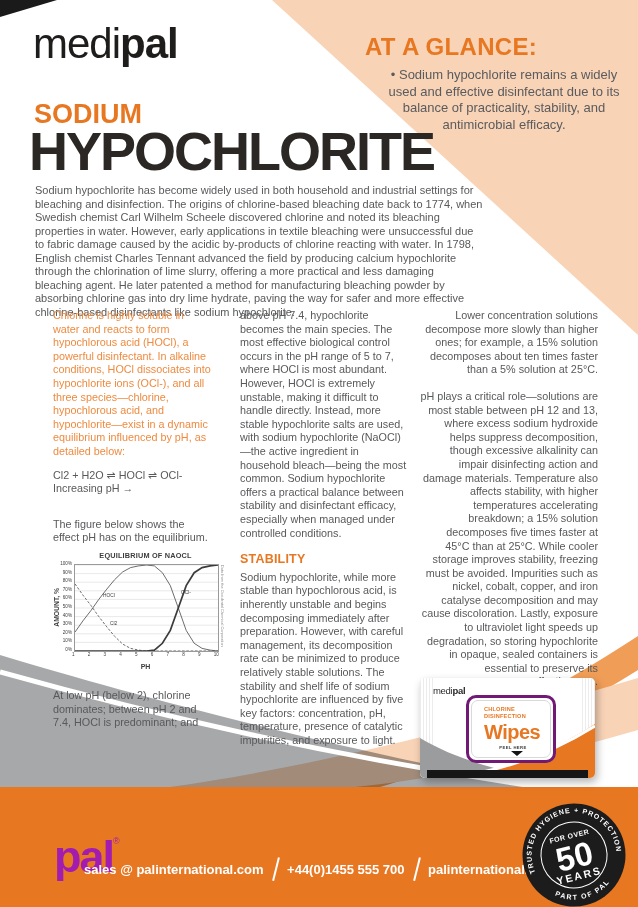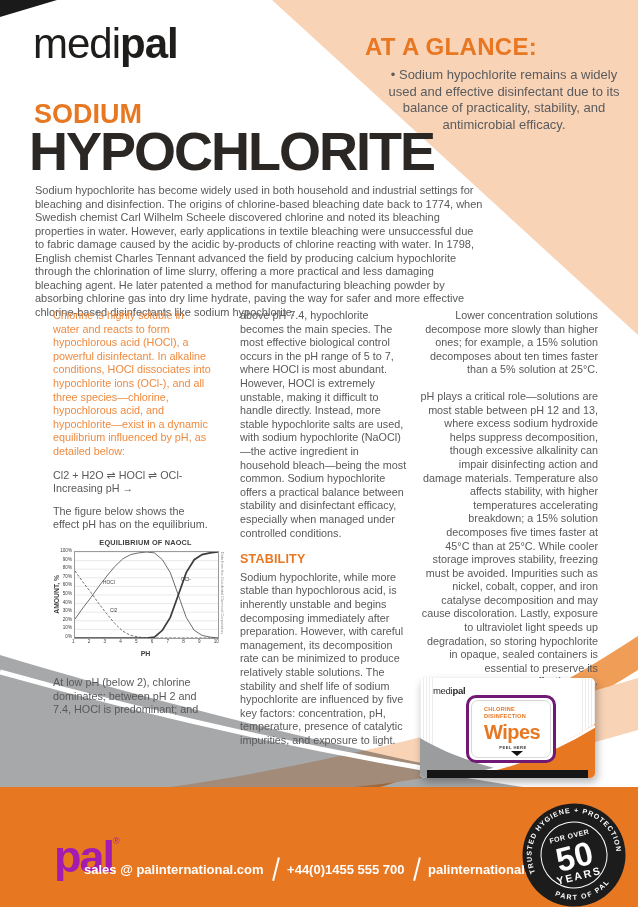--- a/index.html
+++ b/index.html
@@ -19,21 +19,21 @@
   .main-title{left:29px;top:124px;font-size:54px;font-weight:800;letter-spacing:-2px;color:#2b2724;z-index:2;line-height:1;}
   .intro{left:35px;top:184px;width:448px;font-size:11px;line-height:1.23;z-index:2;}
   
   .col{top:309px;font-size:10.8px;line-height:1.26;z-index:2;}
   .col1{left:53px;width:160px;}
   .col2{left:240px;width:168px;}
   .col3{left:420px;width:178px;text-align:right;}
   .lead-orange{color:#ef8a3f;}
   .eq{margin-top:10px;color:#58595b;}
   .ph-note{margin-top:0;}
-  .fig-note{margin-top:9px;}
+  .fig-note{margin-top:22px;}
   .stability-h{margin-top:12px;margin-bottom:3px;font-size:12.5px;font-weight:800;color:#e87722;letter-spacing:.2px;}
   .para2{margin-top:13px;}
   
   .chart{position:relative;margin:6px 0 0 -3px;width:175px;height:130px;color:#3c3c3c;}
   .chart-title{position:absolute;left:24px;top:0;width:143px;text-align:center;font-size:7.3px;font-weight:800;letter-spacing:.2px;}
   .chart-ylab{position:absolute;left:-36px;top:52px;width:86px;text-align:center;font-size:6.8px;font-weight:800;
               transform:rotate(-90deg);}
   .chart-plot{position:absolute;left:24px;top:13px;width:143px;height:86px;background:#fff;border:.7px solid #9a9a9a;}
   .chart-yticks{position:absolute;left:2px;top:10px;width:20px;height:92px;display:flex;flex-direction:column;
                 justify-content:space-between;text-align:right;font-size:4.6px;}

